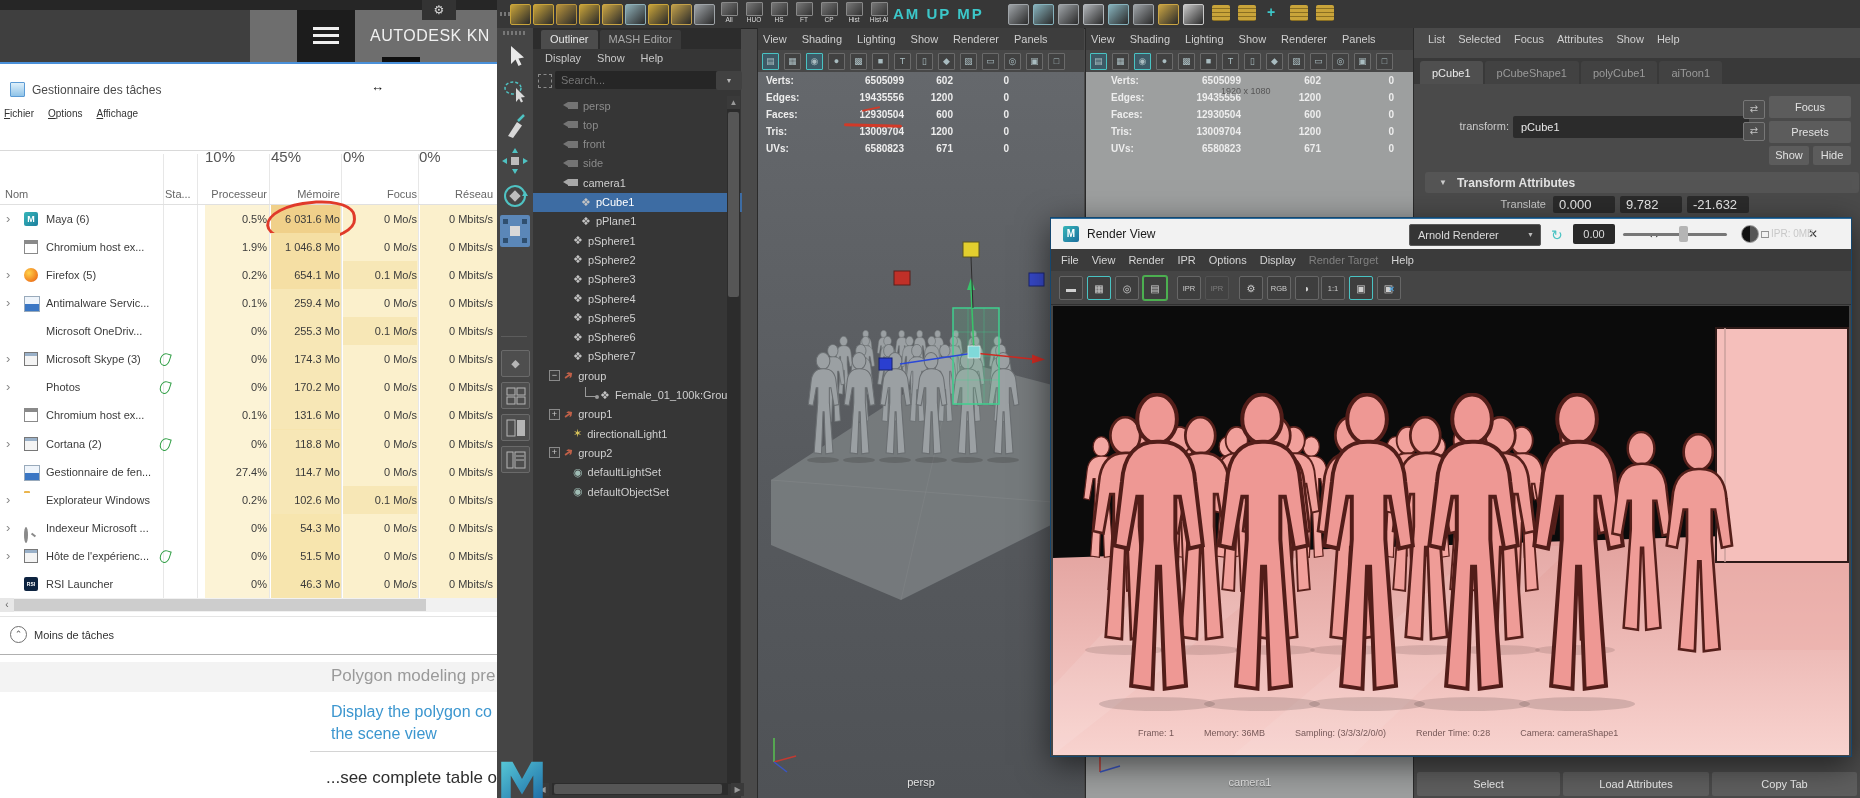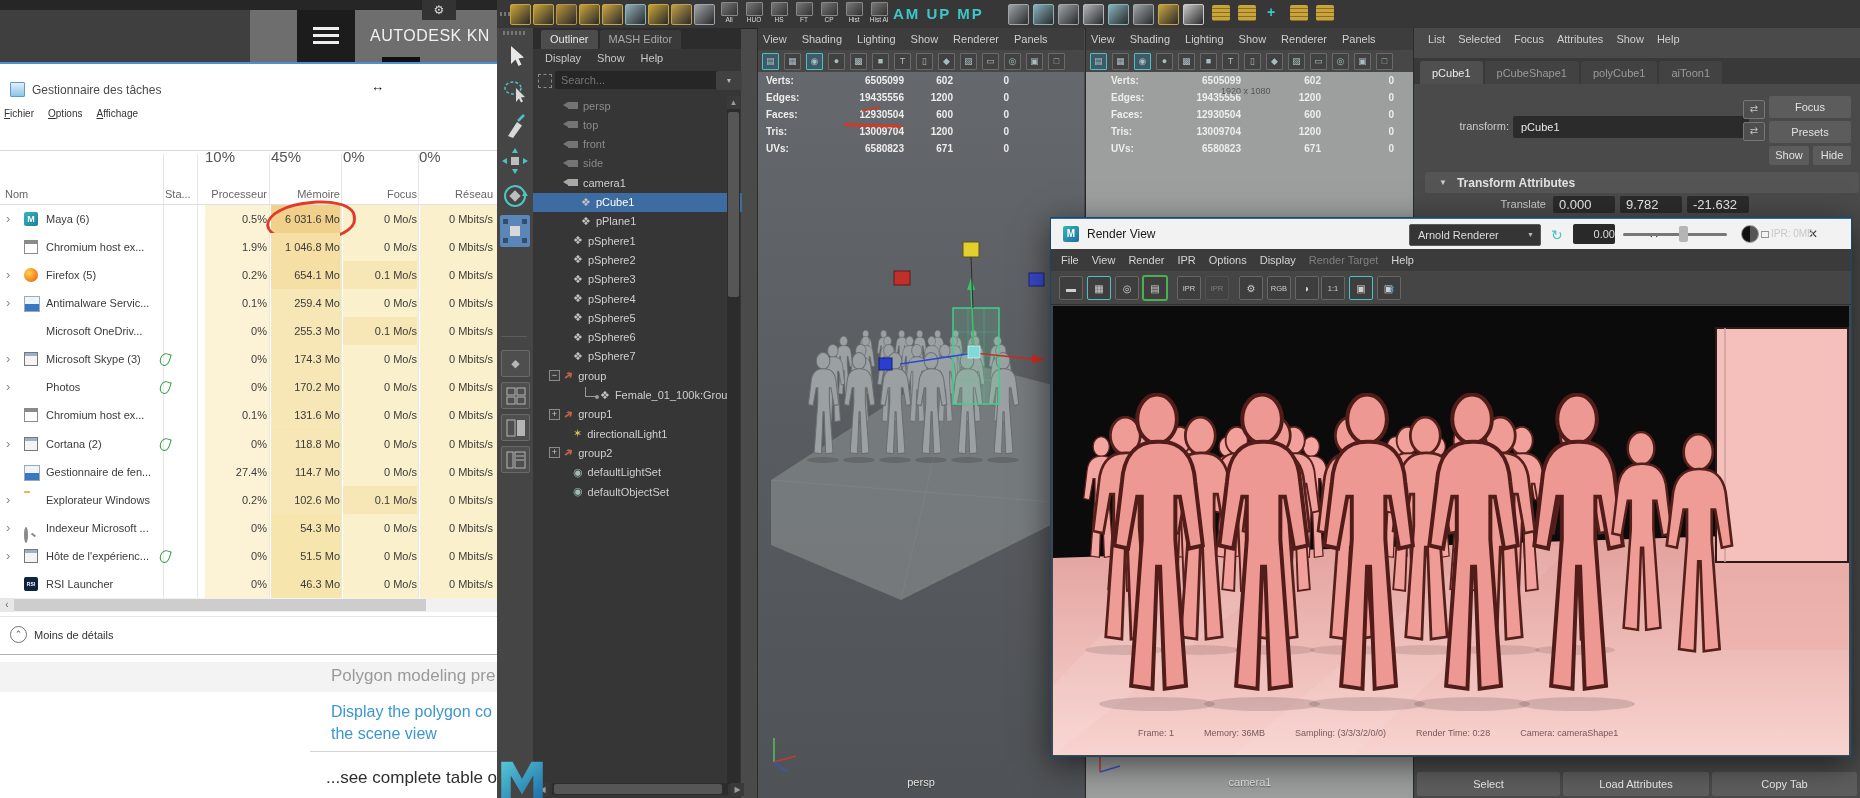--- a/index.html
+++ b/index.html
@@ -197,21 +197,21 @@
     color:#cfcfcf;font-size:10px;text-align:center;line-height:23px;box-sizing:border-box}
   .rv-tool.txt{font-size:7.5px;letter-spacing:0}
   .rv-tool.hl-teal{border-color:#49c3c3}
   .rv-tool.hl-green{border-color:#4caf50;box-shadow:0 0 0 1px #4caf50}
   .rv-tool.dim{opacity:.4}
   .rv-tool .x{color:#4aa3e0;font-style:normal;font-weight:bold;margin-left:-4px;font-size:9px}
   #rv-dropdown{position:absolute;left:358px;top:6px;width:132px;height:22px;background:#353535;border:1px solid #5a5a5a;border-radius:2px;
     font-size:11px;color:#dcdcdc;line-height:20px;padding-left:8px;box-sizing:border-box}
   #rv-dropdown b{position:absolute;right:6px;font-size:7px;color:#bbb;font-weight:normal}
   #rv-refresh{position:absolute;left:500px;top:8px;font-size:14px;color:#49c3c3;line-height:18px}
-  #rv-gamma{position:absolute;left:522px;top:6px;width:42px;height:20px;background:#292929;border-radius:2px;color:#ddd;font-size:11px;text-align:right;line-height:20px}
+  #rv-gamma{position:absolute;left:522px;top:6px;width:42px;height:20px;background:#292929;border-radius:2px;color:#ddd;font-size:11px;text-align:center;line-height:20px}
   #rv-slider{position:absolute;left:572px;top:15px;width:104px;height:3px;background:#777;border-radius:2px}
   #rv-slider-thumb{position:absolute;left:56px;top:-7px;width:9px;height:16px;background:#b5b5b5;border-radius:2px}
   #rv-knob{position:absolute;left:690px;top:7px;width:18px;height:18px;border-radius:50%;background:linear-gradient(90deg,#111 50%,#555 50%);border:1px solid #999;box-sizing:border-box}
   #rv-ipr-status{position:absolute;left:720px;top:10px;font-size:10px;color:#c8c8c8}
   #rv-canvas{position:absolute;left:2px;top:88px;width:796px;height:449px;background:#ffffff;overflow:hidden}
   #rv-status{position:absolute;left:85px;top:422px;display:flex;gap:30px;font-size:9px;color:rgba(75,48,48,.75);white-space:nowrap}
 </style>
 </head>
 <body>
 
@@ -935,21 +935,21 @@
             <span class="tm-cell tm-disk">0 Mo/s</span>
             <span class="tm-cell tm-net">0 Mbits/s</span>
           </div>
         </div>
       <div id="tm-scroll">
         <div id="tm-scroll-left">‹</div>
         <div id="tm-scroll-thumb"></div>
       </div>
       <div id="tm-sep2"></div>
       <div id="tm-foot-ico">⌃</div>
-      <div id="tm-foot-lbl">Moins de détails</div>
+      <div id="tm-foot-lbl">Moins de tâches</div>
     </div>
 
     <div id="webpage">
       <div id="wp-band"></div>
       <div id="wp-heading">Polygon modeling pre</div>
       <div class="wp-link" style="top:48px">Display the polygon co</div>
       <div class="wp-link" style="top:70px">the scene view</div>
       <div id="wp-hr"></div>
       <div id="wp-foot">...see complete table o</div>
     </div>

